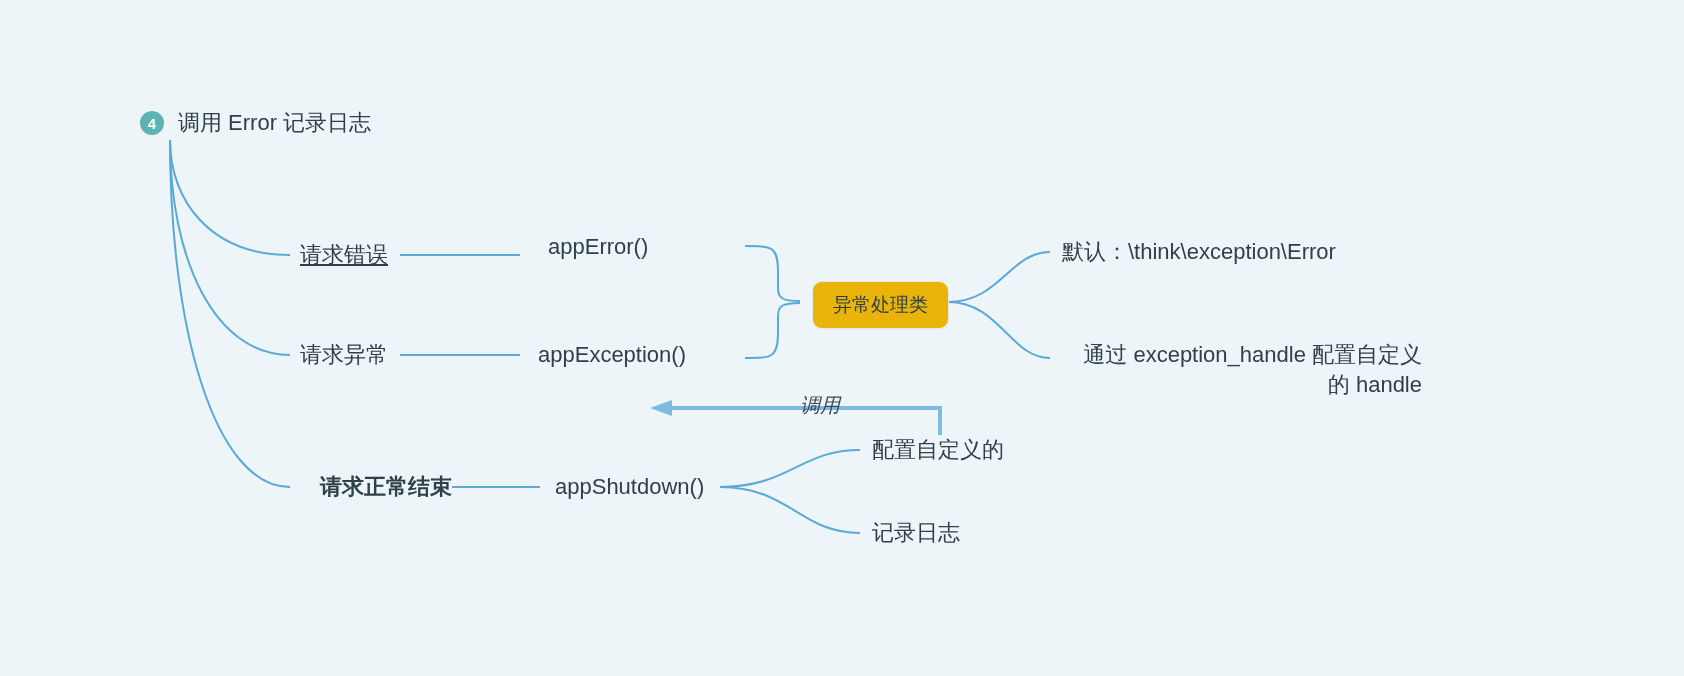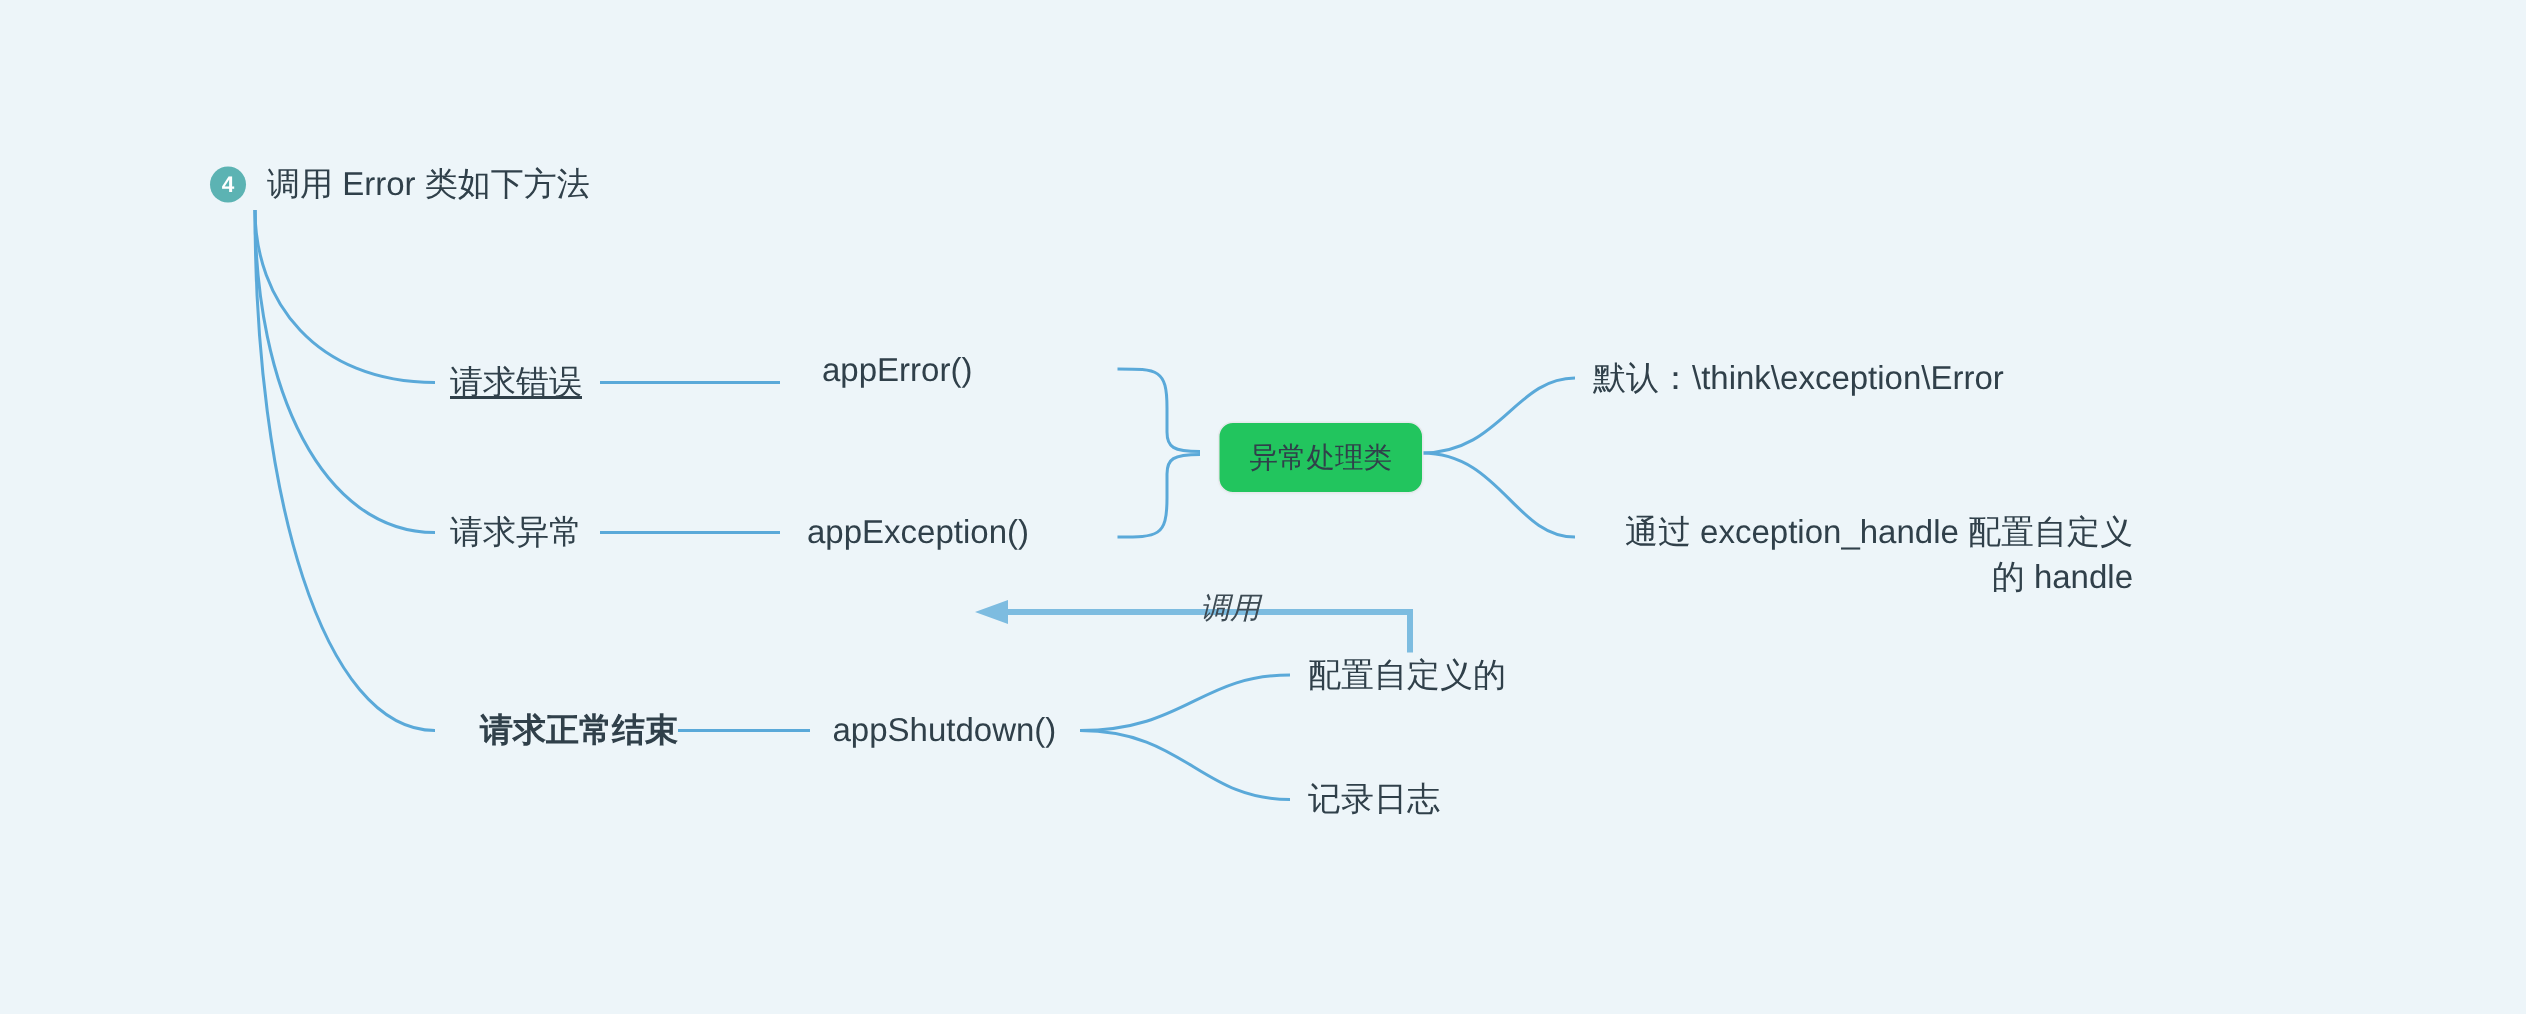--- a/index.html
+++ b/index.html
@@ -40,21 +40,21 @@
     color: #fff;
     font-size: 15px;
     font-weight: 700;
     display: flex;
     align-items: center;
     justify-content: center;
     text-align: center;
   }
   .pill {
     position: absolute;
-    background: #22c55e;
+    background: #eab308;
     border: 1px solid #e6e9ec;
     border-radius: 10px;
     padding: 10px 20px;
     font-size: 19px;
     color: #30404a;
     box-shadow: 0 1px 2px rgba(0,0,0,0.02);
   }
   .callout {
     position: absolute;
     font-size: 20px;
@@ -96,21 +96,21 @@
   </g>
 
   <g stroke="#7dbce0" stroke-width="4" fill="none" stroke-linecap="butt">
     <path d="M940 435 L940 408 L660 408"></path>
 
     <polygon points="650,408 672,400 672,416" fill="#7dbce0" stroke="none"></polygon>
   </g>
 </svg>
 
 <div class="badge" style="left:140px; top:111px;">4</div>
-<div class="node" style="left:178px; top:108px; font-size:22px;">调用 Error 类如下方法</div>
+<div class="node" style="left:178px; top:108px; font-size:22px;">调用 Error 记录日志</div>
 
 <div class="node" style="left:300px; top:240px;text-decoration:underline;">请求错误</div>
 <div class="node" style="left:538px; top:232px;margin-left:10px;">appError()</div>
 
 <div class="node" style="left:300px; top:340px;">请求异常</div>
 <div class="node" style="left:538px; top:340px;">appException()</div>
 
 <div class="node bold" style="left:300px; top:472px;">请求正常结束</div>
 <div class="node" style="left:555px; top:472px;">appShutdown()</div>
 

